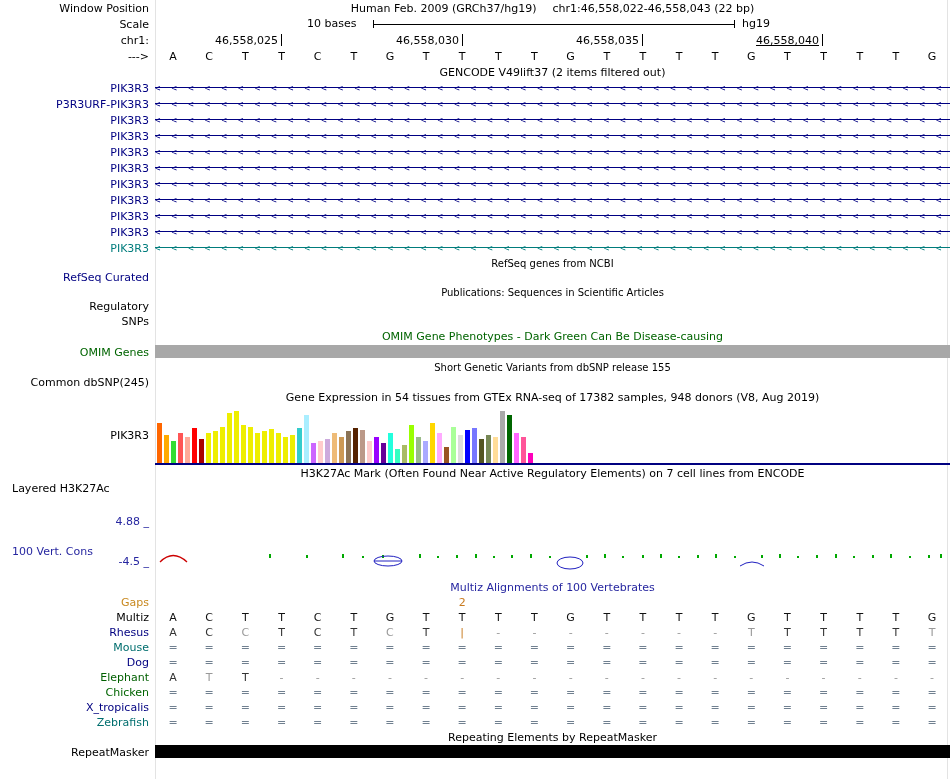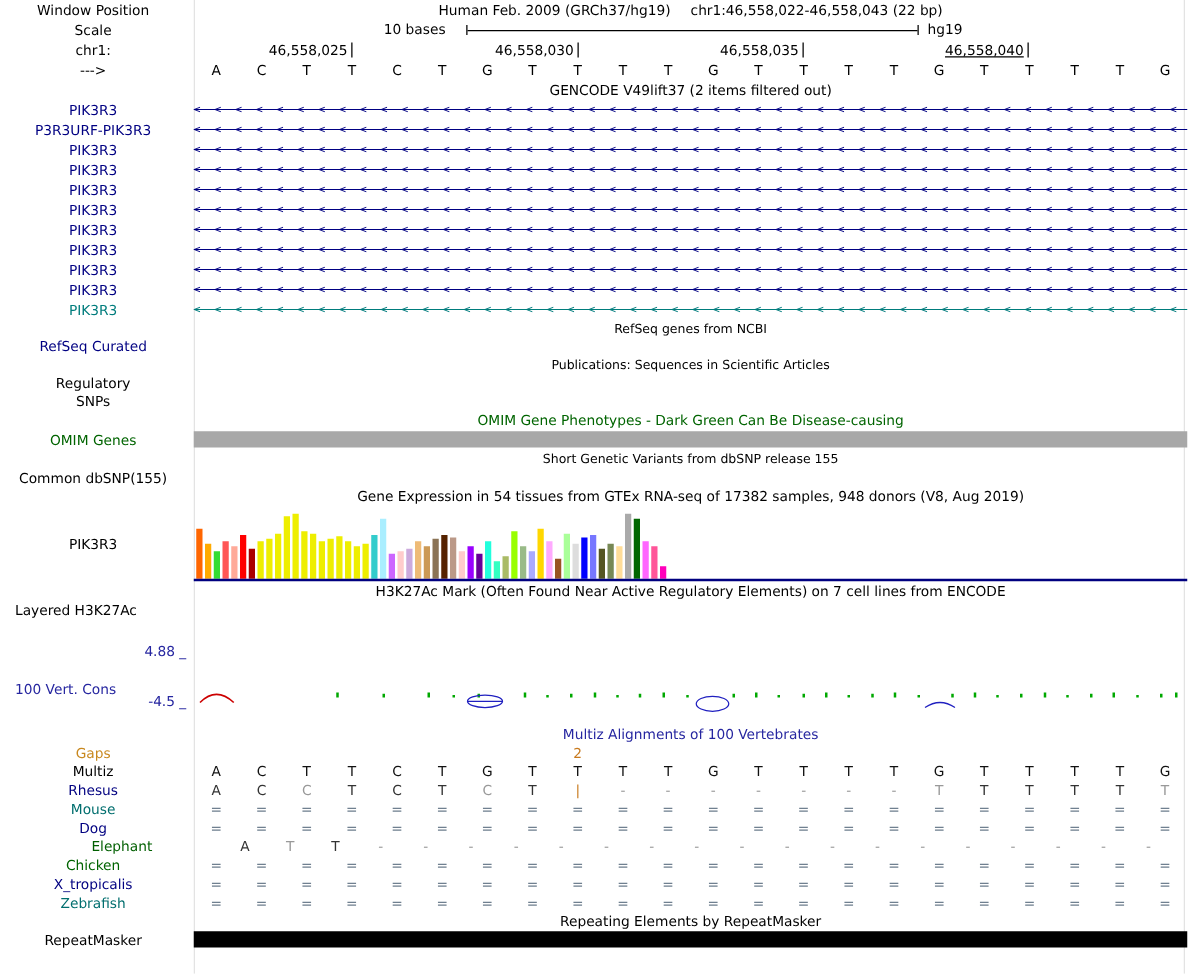--- a/index.html
+++ b/index.html
@@ -2,21 +2,21 @@
 <html><head>
 <meta charset="utf-8">
 <style>
   *{margin:0;padding:0;box-sizing:border-box}
   html,body{width:950px;height:779px}
   body{font-family:"DejaVu Sans","Liberation Sans",sans-serif;font-size:11px;color:#000;background:#fff;overflow:hidden;position:relative}
   .browser{position:absolute;inset:0}
   .vguide{position:absolute;top:0;height:779px;width:1px;background:#e3e3e3}
   .row{display:flex;align-items:center}
   .h14{height:14px}.h15{height:15px}.h16{height:16px}
-  .lbl{width:155px;flex:none;text-align:center;padding-right:6px;white-space:nowrap;overflow:hidden}
+  .lbl{width:155px;flex:none;text-align:right;padding-right:6px;white-space:nowrap;overflow:hidden}
   .lbl-left{text-align:left;padding-left:12px}
   .trk{width:795px;flex:none;position:relative;height:100%}
   .center{display:flex;align-items:center;justify-content:center;text-align:center}
   .blue-title{color:#2626a0}
   .green-title{color:#006400}
   .small-title{font-size:10px}
   .navy{color:#000082}
   .pos-header span{white-space:nowrap}
   .pos-gap{display:inline-block;width:16px}
   
@@ -231,21 +231,21 @@
     <div class="trk">
       <div class="omim-bar"></div>
     </div>
   </div>
 
   <div class="row h14">
     <div class="lbl"></div>
     <div class="trk center small-title">Short Genetic Variants from dbSNP release 155</div>
   </div>
   <div class="row h16">
-    <div class="lbl">Common dbSNP(155)</div>
+    <div class="lbl">Common dbSNP(245)</div>
     <div class="trk"></div>
   </div>
 
   <div class="row h15">
     <div class="lbl"></div>
     <div class="trk center">Gene Expression in 54 tissues from GTEx RNA-seq of 17382 samples, 948 donors (V8, Aug 2019)</div>
   </div>
   <div class="row gtex-row">
     <div class="lbl">PIK3R3</div>
     <div class="trk">
@@ -514,21 +514,21 @@
           <span class="cell" style="color: rgb(112, 128, 144);">=</span>
           <span class="cell" style="color: rgb(112, 128, 144);">=</span>
           <span class="cell" style="color: rgb(112, 128, 144);">=</span>
           <span class="cell" style="color: rgb(112, 128, 144);">=</span>
           <span class="cell" style="color: rgb(112, 128, 144);">=</span>
           <span class="cell" style="color: rgb(112, 128, 144);">=</span>
           <span class="cell" style="color: rgb(112, 128, 144);">=</span>
         </div>
       </div>
       <div class="row sp-row">
-        <div class="lbl" style="color: rgb(0, 95, 0); margin-left: 23px;">Elephant</div>
+        <div class="lbl" style="color: rgb(0, 95, 0);">Elephant</div>
         <div class="trk seq-cells">
 
         <span class="cell" style="color: rgb(51, 51, 51);">A</span>
           <span class="cell" style="color: rgb(153, 153, 153);">T</span>
           <span class="cell" style="color: rgb(51, 51, 51);">T</span>
           <span class="cell" style="color: rgb(153, 153, 153);">-</span>
           <span class="cell" style="color: rgb(153, 153, 153);">-</span>
           <span class="cell" style="color: rgb(153, 153, 153);">-</span>
           <span class="cell" style="color: rgb(153, 153, 153);">-</span>
           <span class="cell" style="color: rgb(153, 153, 153);">-</span>

